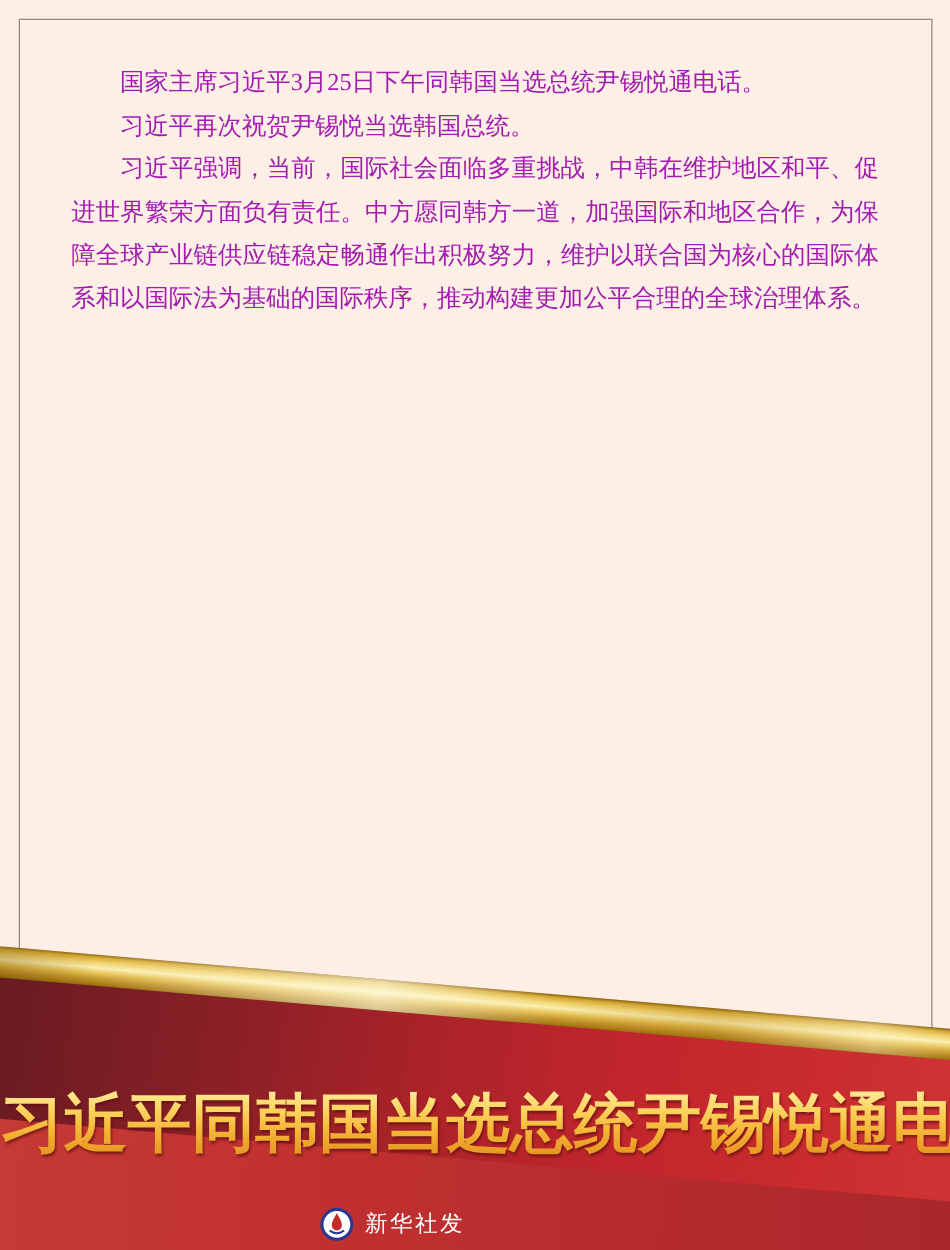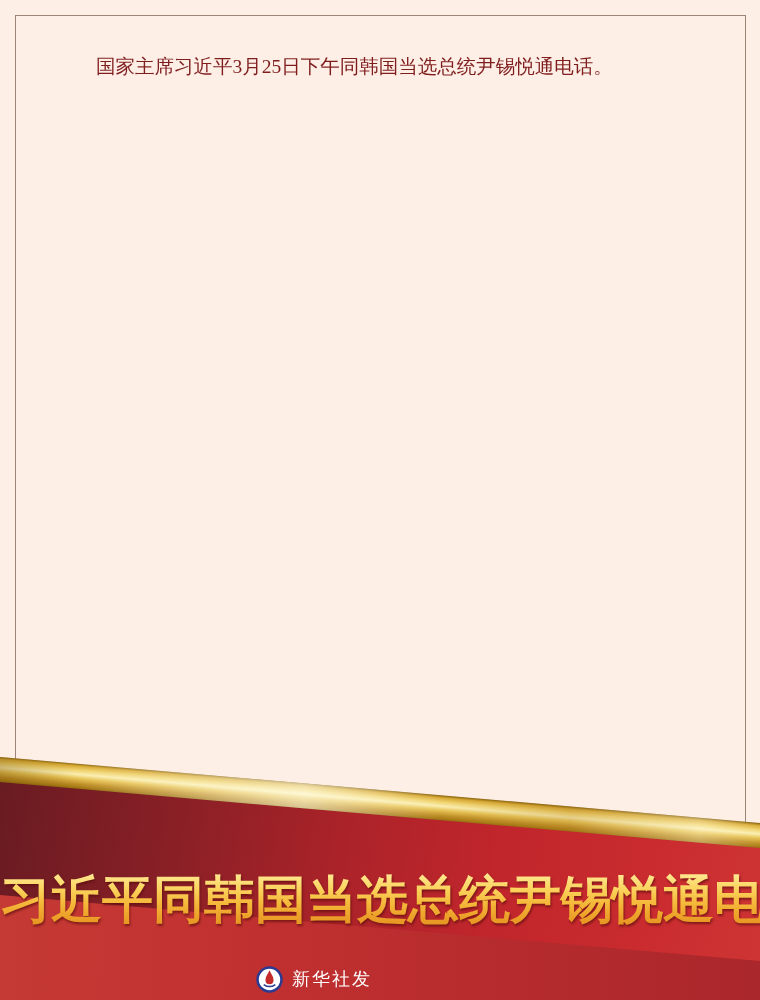--- a/index.html
+++ b/index.html
@@ -7,21 +7,21 @@
     position:relative;width:760px;height:1000px;overflow:hidden;
     background:#fdeee6;
     font-family:"Liberation Serif","DejaVu Serif",serif;
   }
   .frame{
     position:absolute;left:15px;top:15px;width:729px;height:812px;
     border:1px solid #9b8478;z-index:1;
   }
   .article{
     position:absolute;left:57px;top:50px;width:646px;z-index:2;
-    font-size:19.5px;line-height:34.6px;color:#7f1d1d;
+    font-size:19.5px;line-height:34.6px;color:#a21caf;
     text-align:justify;
   }
   .article p{margin:0;text-indent:2em;text-justify:inter-ideograph;}
   .banner{position:absolute;left:0;top:750px;width:760px;height:250px;z-index:5;}
   .red-main{
     position:absolute;left:0;top:0;width:760px;height:250px;
     clip-path:polygon(0 30px,760px 96px,760px 250px,0 250px);
     background:linear-gradient(100deg,#681b22 0%,#8b2026 25%,#ab2329 45%,#c1262c 65%,#ca2c2f 85%,#cf3534 100%);
   }
   .red-fold{
@@ -56,20 +56,22 @@
 </style>
 </head>
 <body>
 
 <div class="screen">
 
   <div class="frame"></div>
 
   <div class="article">
     <p>国家主席习近平3月25日下午同韩国当选总统尹锡悦通电话。</p>
+    <p>习近平再次祝贺尹锡悦当选韩国总统。</p>
+    <p>习近平强调，当前，国际社会面临多重挑战，中韩在维护地区和平、促进世界繁荣方面负有责任。中方愿同韩方一道，加强国际和地区合作，为保障全球产业链供应链稳定畅通作出积极努力，维护以联合国为核心的国际体系和以国际法为基础的国际秩序，推动构建更加公平合理的全球治理体系。</p>
   </div>
 
   <div class="banner">
     <div class="red-main"></div>
     <div class="red-fold"></div>
     <div class="gold-band"></div>
     <div class="banner-title">习近平同韩国当选总统尹锡悦通电话</div>
     <div class="credit">
       <svg class="logo" viewBox="0 0 28 28" xmlns="http://www.w3.org/2000/svg">
         <circle cx="14" cy="14" r="12.4" fill="#ffffff" stroke="#2b3990" stroke-width="2.6"></circle>

